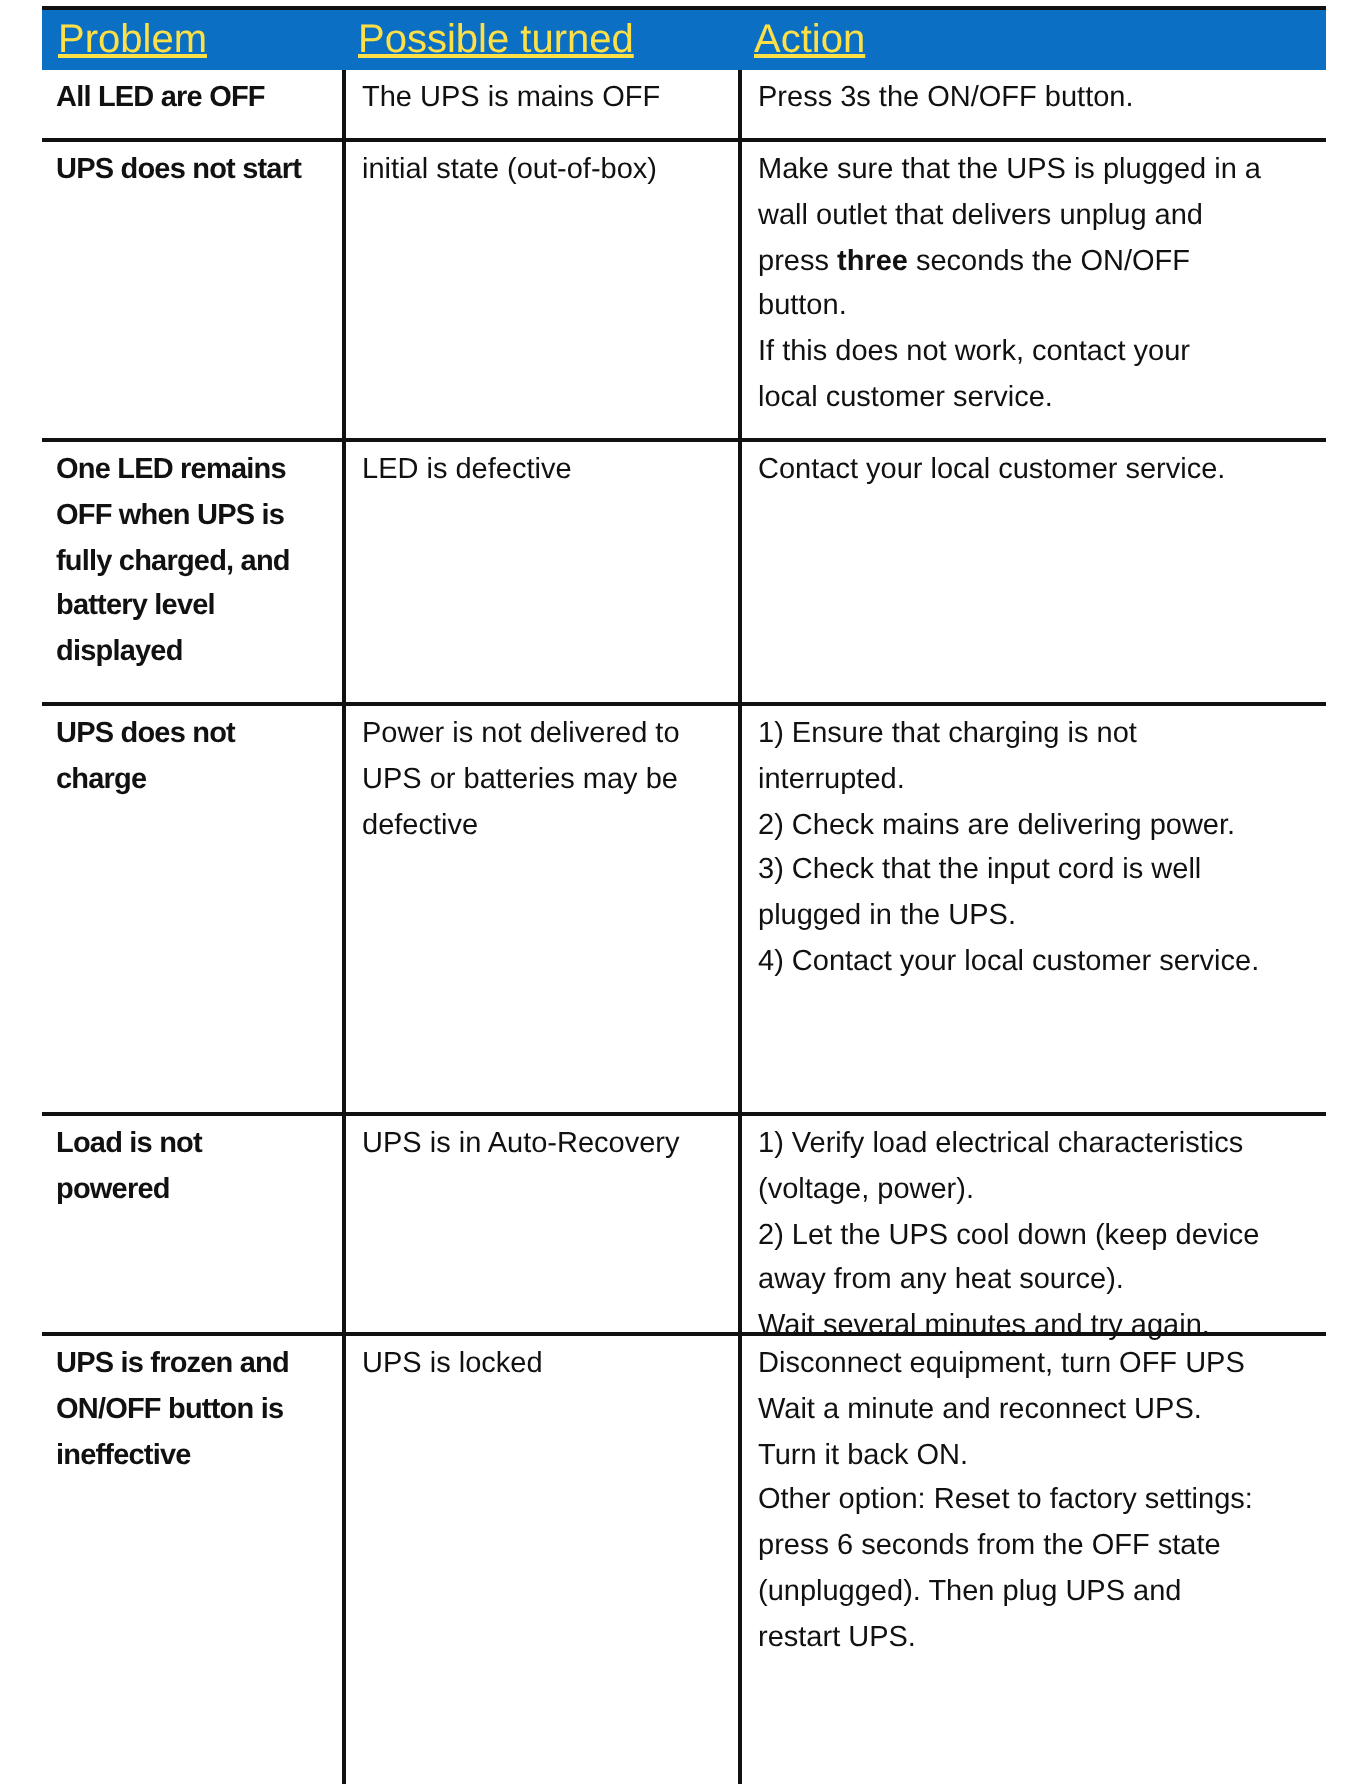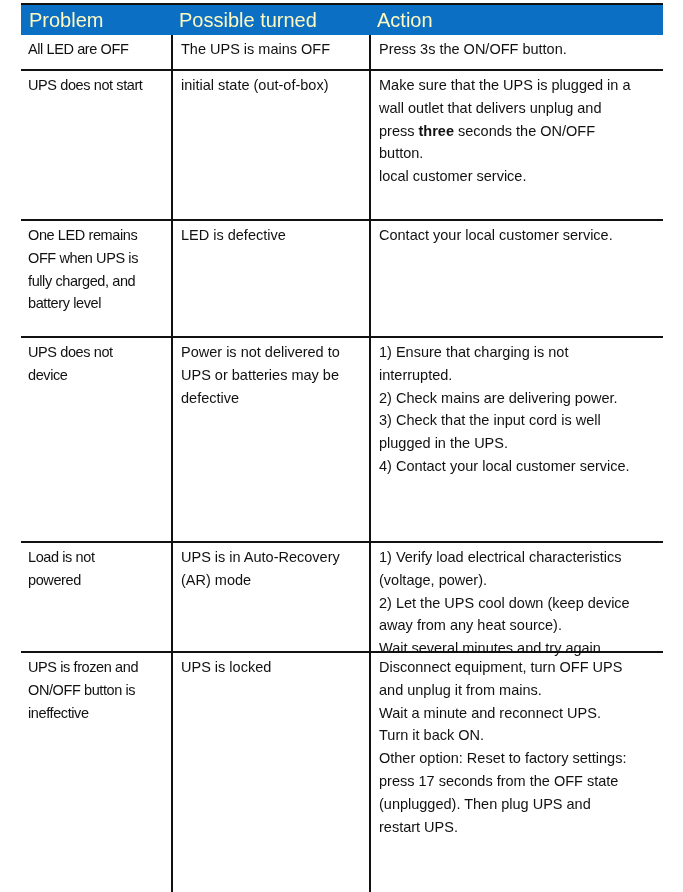--- a/index.html
+++ b/index.html
@@ -1,26 +1,26 @@
 <!DOCTYPE html>
 <html><head>
 <meta charset="utf-8">
 <style>
   html, body { margin: 0; padding: 0; background: #ffffff; }
   body { width: 683px; height: 892px; position: relative; overflow: hidden;
          font-family: "Liberation Sans", sans-serif; color: #111; }
   .tbl { position: absolute; left: 21px; top: 3px; width: 642px; }
   .hdr { display: flex; height: 30px; background: #0b6fc4; border-top: 2px solid #111; }
-  .hdr div { color: #fef9c3; font-size: 20px; line-height: 30px; padding-left: 8px; box-sizing: border-box; }
+  .hdr div { color: #fde047; font-size: 20px; line-height: 30px; padding-left: 8px; box-sizing: border-box; text-decoration: underline; }
   .c1 { width: 150px; }
   .c2 { width: 198px; }
   .c3 { width: 294px; }
   .row { display: flex; border-bottom: 2px solid #111; box-sizing: border-box; }
   .row > div { box-sizing: border-box; padding: 3px 7px 0 8px; font-size: 14.5px; line-height: 22.8px; }
-  .row .c1 { font-weight: normal; letter-spacing: -0.4px; padding-left: 7px; }
+  .row .c1 { font-weight: bold; letter-spacing: -0.4px; padding-left: 7px; }
   .row .c2 { border-left: 2px solid #111; }
   .row .c3 { border-left: 2px solid #111; }
   .line { display: block; }
   b { font-weight: bold; text-align: center; }
 </style>
 </head>
 <body>
 
 <div class="tbl">
   <div class="hdr">
@@ -46,43 +46,45 @@
       <span class="line">UPS does not start</span>
     </div>
     <div class="c2">
       <span class="line">initial state (out-of-box)</span>
     </div>
     <div class="c3">
       <span class="line">Make sure that the UPS is plugged in a</span>
       <span class="line">wall outlet that delivers unplug and</span>
       <span class="line"><span>press </span><b>three</b><span> seconds the ON/OFF</span></span>
       <span class="line">button.</span>
+      <span class="line">If this does not work, contact your</span>
       <span class="line">local customer service.</span>
     </div>
   </div>
 
-  <div class="row" style="height:117px">
+  <div class="row" style="height:132px">
     <div class="c1">
       <span class="line">One LED remains</span>
       <span class="line">OFF when UPS is</span>
       <span class="line">fully charged, and</span>
       <span class="line">battery level</span>
+      <span class="line">displayed</span>
     </div>
     <div class="c2">
       <span class="line">LED is defective</span>
     </div>
     <div class="c3">
       <span class="line">Contact your local customer service.</span>
     </div>
   </div>
 
   <div class="row" style="height:205px">
     <div class="c1">
       <span class="line">UPS does not</span>
-      <span class="line">device</span>
+      <span class="line">charge</span>
     </div>
     <div class="c2">
       <span class="line">Power is not delivered to</span>
       <span class="line">UPS or batteries may be</span>
       <span class="line">defective</span>
     </div>
     <div class="c3">
       <span class="line">1) Ensure that charging is not</span>
       <span class="line">interrupted.</span>
       <span class="line">2) Check mains are delivering power.</span>
@@ -92,21 +94,20 @@
     </div>
   </div>
 
   <div class="row" style="height:110px">
     <div class="c1">
       <span class="line">Load is not</span>
       <span class="line">powered</span>
     </div>
     <div class="c2">
       <span class="line">UPS is in Auto-Recovery</span>
-      <span class="line">(AR) mode</span>
     </div>
     <div class="c3">
       <span class="line">1) Verify load electrical characteristics</span>
       <span class="line">(voltage, power).</span>
       <span class="line">2) Let the UPS cool down (keep device</span>
       <span class="line">away from any heat source).</span>
       <span class="line">Wait several minutes and try again.</span>
     </div>
   </div>
 
@@ -114,22 +115,21 @@
     <div class="c1">
       <span class="line">UPS is frozen and</span>
       <span class="line">ON/OFF button is</span>
       <span class="line">ineffective</span>
     </div>
     <div class="c2">
       <span class="line">UPS is locked</span>
     </div>
     <div class="c3">
       <span class="line">Disconnect equipment, turn OFF UPS</span>
-      <span class="line">and unplug it from mains.</span>
       <span class="line">Wait a minute and reconnect UPS.</span>
       <span class="line">Turn it back ON.</span>
       <span class="line">Other option: Reset to factory settings:</span>
-      <span class="line">press 17 seconds from the OFF state</span>
+      <span class="line">press 6 seconds from the OFF state</span>
       <span class="line">(unplugged). Then plug UPS and</span>
       <span class="line">restart UPS.</span>
     </div>
   </div>
 </div>
 
 </body></html>

